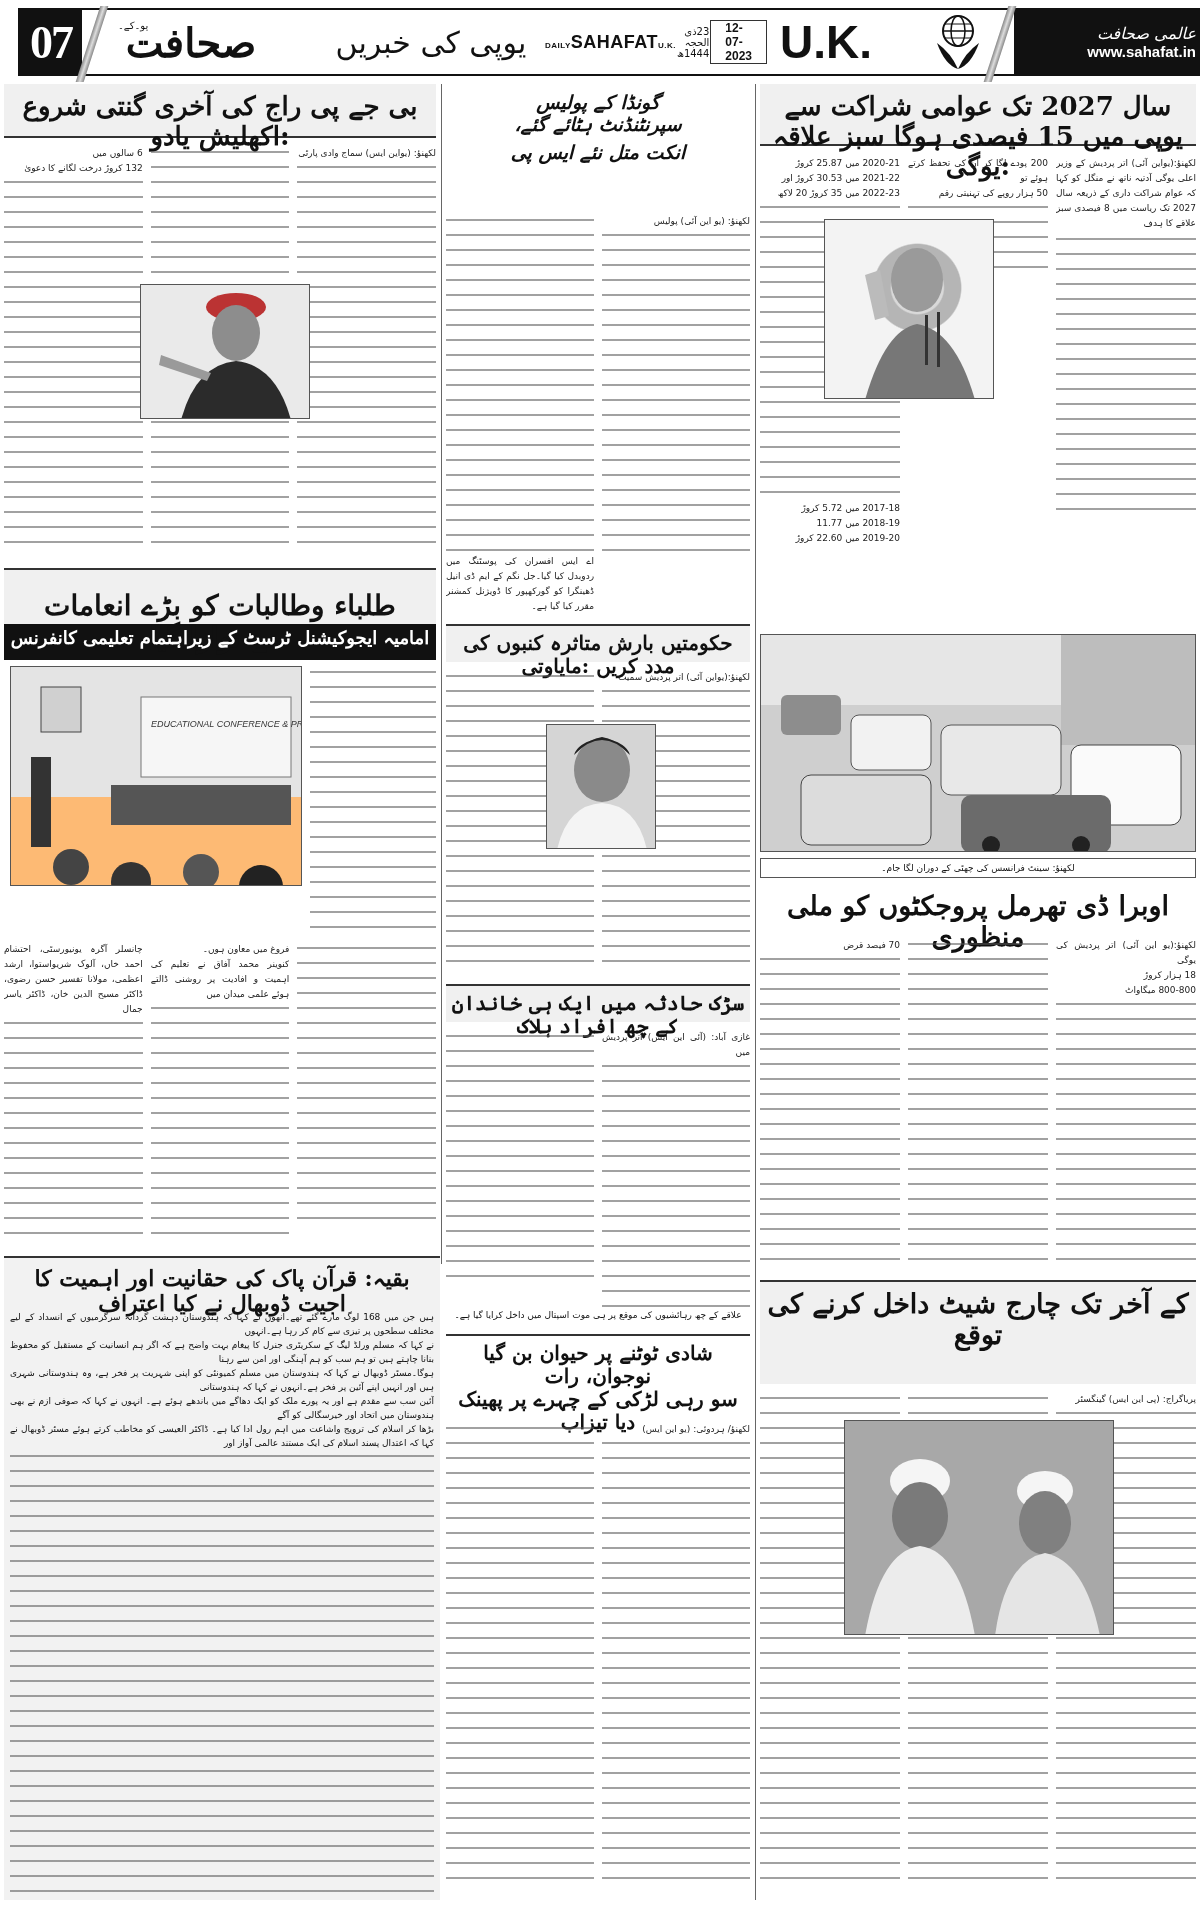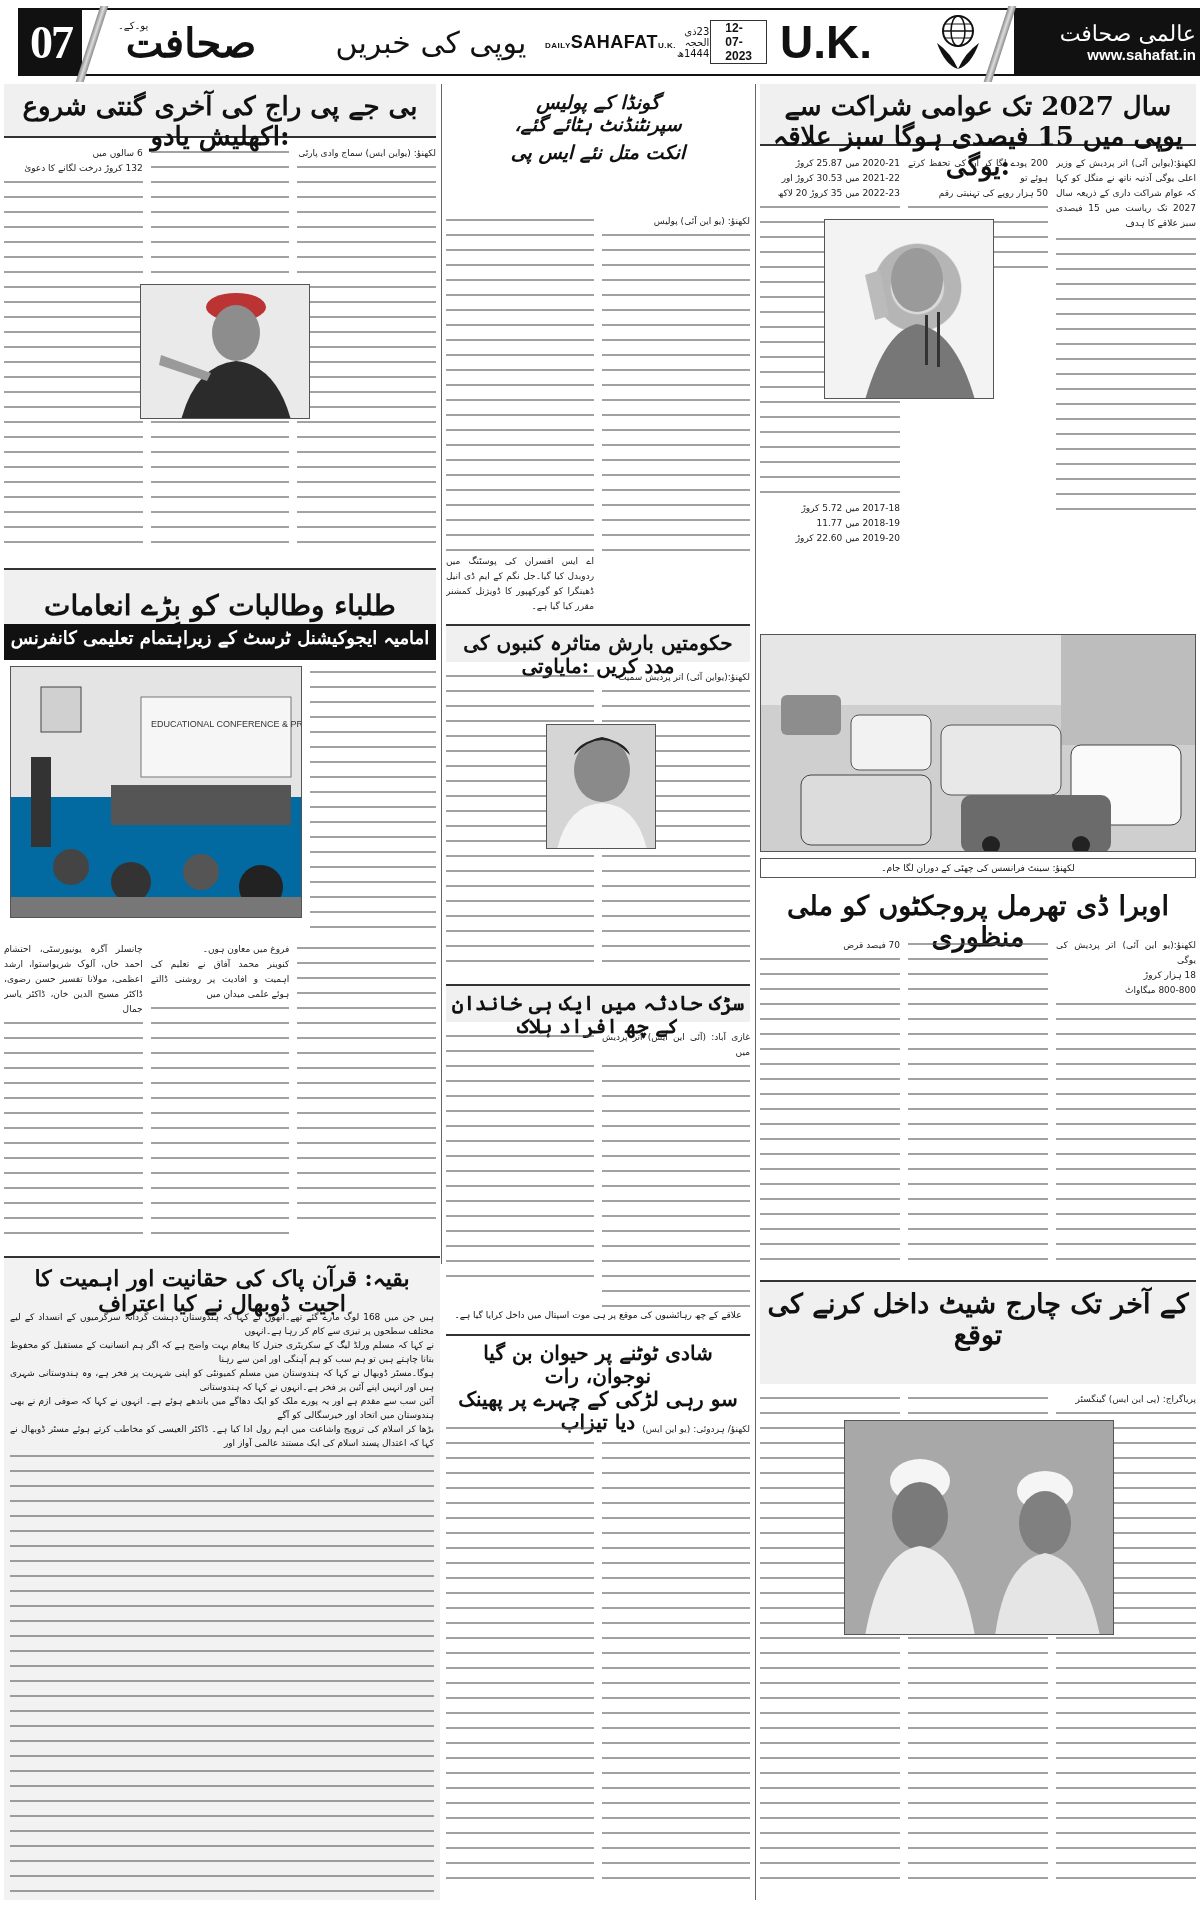--- a/index.html
+++ b/index.html
@@ -15,21 +15,21 @@
   .brand-left .tiny { position: absolute; top: 10px; left: 12px; font-size: 10px; font-weight: normal; }
   .section-title { flex: 1; display: flex; align-items: center; justify-content: center; font-family: "DejaVu Serif", serif; font-size: 30px; direction: rtl; }
   .dateblock { width: 140px; display: flex; flex-direction: row; align-items: center; justify-content: center; gap: 1px; }
   .dateblock .logo { font-family: "Liberation Sans", sans-serif; font-weight: bold; font-size: 18px; letter-spacing: 0.5px; }
   .dateblock .logo small { font-size: 8px; }
   .dateblock .hijri { font-size: 10px; direction: rtl; }
   .dateblock .date { border: 1px solid #333; padding: 0 14px; font-family: "Liberation Sans", sans-serif; font-weight: bold; font-size: 12px; }
   .uk { width: 200px; display: flex; align-items: center; justify-content: center; font-family: "Liberation Sans", sans-serif; font-weight: bold; font-size: 46px; }
   .globe { width: 64px; display: flex; align-items: center; justify-content: center; }
   .brand-right { width: 190px; background: #111; color: #fff; display: flex; flex-direction: column; align-items: flex-end; justify-content: center; padding-right: 8px; }
-  .brand-right .urdu { font-family: "DejaVu Serif", serif; font-size: 22px; direction: rtl; }
+  .brand-right .urdu { font-family: "DejaVu Serif", serif; font-size: 16px; direction: rtl; font-style: italic; }
   .brand-right .url { font-family: "Liberation Sans", sans-serif; font-weight: bold; font-size: 15px; }
 
   
   .story { position: absolute; overflow: hidden; }
   .headline { font-family: "DejaVu Serif", serif; direction: rtl; text-align: center; line-height: 1.15; color: #111; font-weight: bold; }
   .headline.gray { background: #f0f0f0; }
   .headline.black { background: #111; color: #fff; }
   .rule { border-bottom: 2px solid #333; }
   .cols { display: flex; flex-direction: row-reverse; gap: 8px; height: 100%; }
   .col { flex: 1; direction: rtl; font-family: "DejaVu Sans", sans-serif; font-size: 9px; line-height: 15px; color: #222; text-align: justify; overflow: hidden; }
@@ -75,21 +75,21 @@
       <div class="urdu">عالمی صحافت</div>
       <div class="url">www.sahafat.in</div>
     </div>
   </div>
 
   <div class="story" style="left:760px; top:84px; width:436px; height:545px;">
     <div class="headline gray rule" style="font-size:26px; padding:8px 4px; height:62px;">سال 2027 تک عوامی شراکت سے یوپی میں 15 فیصدی ہوگا سبز علاقہ :یوگی</div>
     <div style="position:absolute; top:72px; left:0; width:436px; height:470px;">
       <div class="cols">
         <div class="col">
-          <div style="margin-bottom:2px;">لکھنؤ:(یواین آئی) اتر پردیش کے وزیر اعلی یوگی آدتیہ ناتھ نے منگل کو کہا کہ عوام شراکت داری کے ذریعہ سال 2027 تک ریاست میں 15 فیصدی سبز علاقے کا ہدف</div>
+          <div style="margin-bottom:2px;">لکھنؤ:(یواین آئی) اتر پردیش کے وزیر اعلی یوگی آدتیہ ناتھ نے منگل کو کہا کہ عوام شراکت داری کے ذریعہ سال 2027 تک ریاست میں 8 فیصدی سبز علاقے کا ہدف</div>
           <span class="lines" style="height:280px;"></span>
         </div>
         <div class="col">
           <div>200 پودے لگا کر ان کی تحفظ کرتے ہوئے تو</div>
           <div>50 ہزار روپے کی تہنیتی رقم</div>
           <span class="lines" style="height:80px;"></span>
         </div>
         <div class="col">
           <div>2020-21 میں 25.87 کروڑ</div>
           <div>2021-22 میں 30.53 کروڑ اور</div>
@@ -285,21 +285,21 @@
         <ellipse cx="95" cy="48" rx="24" ry="28" fill="#8d8d8d"></ellipse>
         <path d="M40 135 Q55 80 95 76 Q135 80 150 135Z" fill="#2b2b2b"></path>
         <path d="M20 70 L70 88 L66 96 L18 80Z" fill="#9a9a9a"></path>
       </svg>
     </div>
   </div>
 
   <div class="story" style="left:4px; top:568px; width:432px; height:680px;">
     <div class="headline gray" style="font-size:28px; padding:20px; height:56px; border-top:2px solid #333;">طلباء وطالبات کو بڑے انعامات سے نوازا گیا</div>
     <div class="headline black" style="font-size:18px; padding:4px; height:36px;">امامیہ ایجوکیشنل ٹرسٹ کے زیراہتمام تعلیمی کانفرنس</div>
-    <div class="photo" style="left:6px; top:98px; width:292px; height:252px; background:#0369a1;">
+    <div class="photo" style="left:6px; top:98px; width:292px; height:220px; background:#fdba74;font-style:italic;">
       <svg width="292" height="270" viewBox="0 0 292 270">
         <rect width="292" height="130" fill="#e4e4e4"></rect>
         <rect x="130" y="30" width="150" height="80" fill="#f6f6f6" stroke="#777"></rect>
         <text x="140" y="60" font-size="9" fill="#333" font-family="Liberation Sans, sans-serif">EDUCATIONAL CONFERENCE &amp; PR</text>
         <rect x="30" y="20" width="40" height="45" fill="#d0d0d0" stroke="#444"></rect>
         <rect x="100" y="118" width="180" height="40" fill="#555"></rect>
         <rect x="20" y="90" width="20" height="90" fill="#333"></rect>
         <circle cx="60" cy="200" r="18" fill="#444"></circle>
         <circle cx="120" cy="215" r="20" fill="#333"></circle>
         <circle cx="190" cy="205" r="18" fill="#555"></circle>

